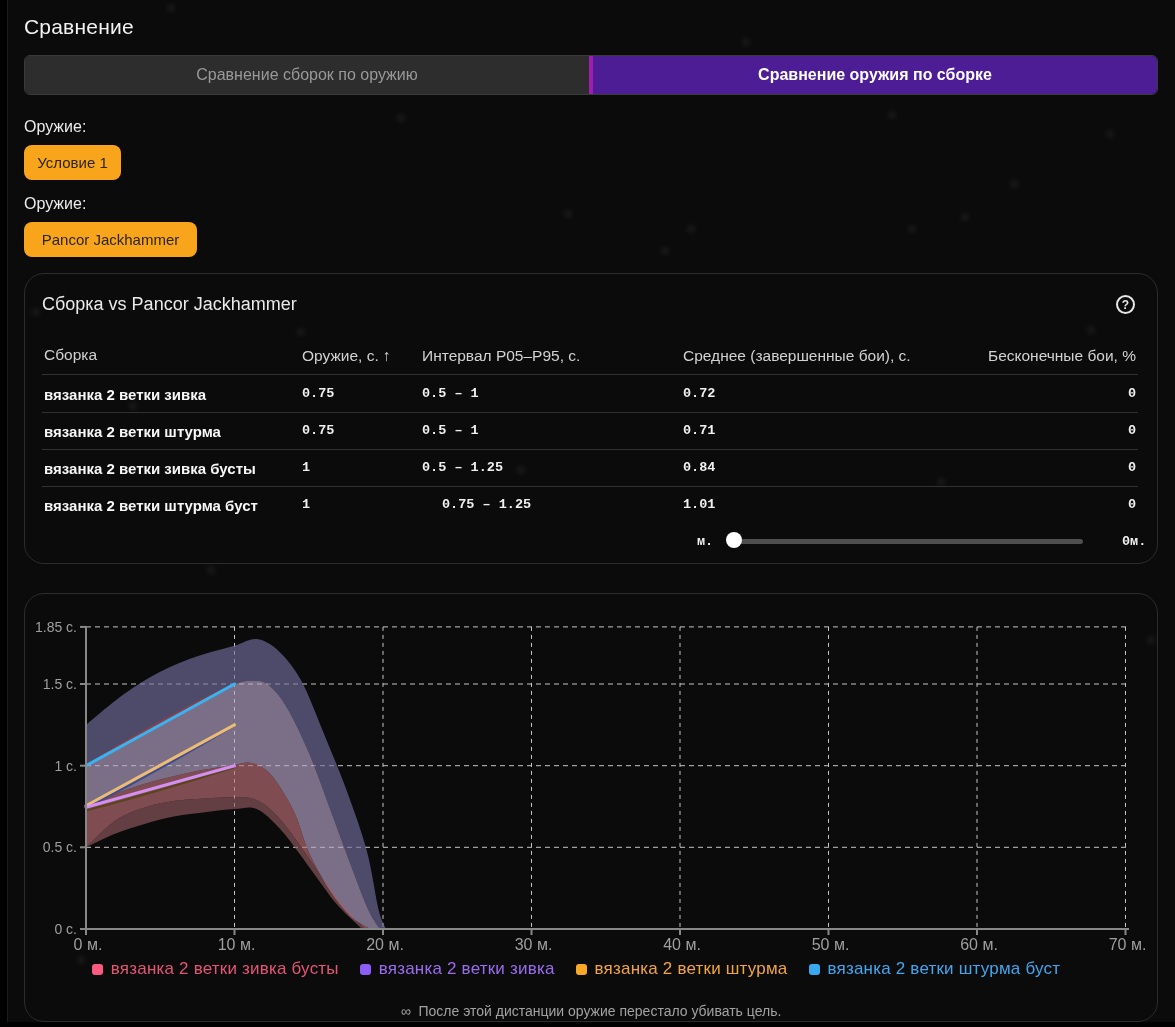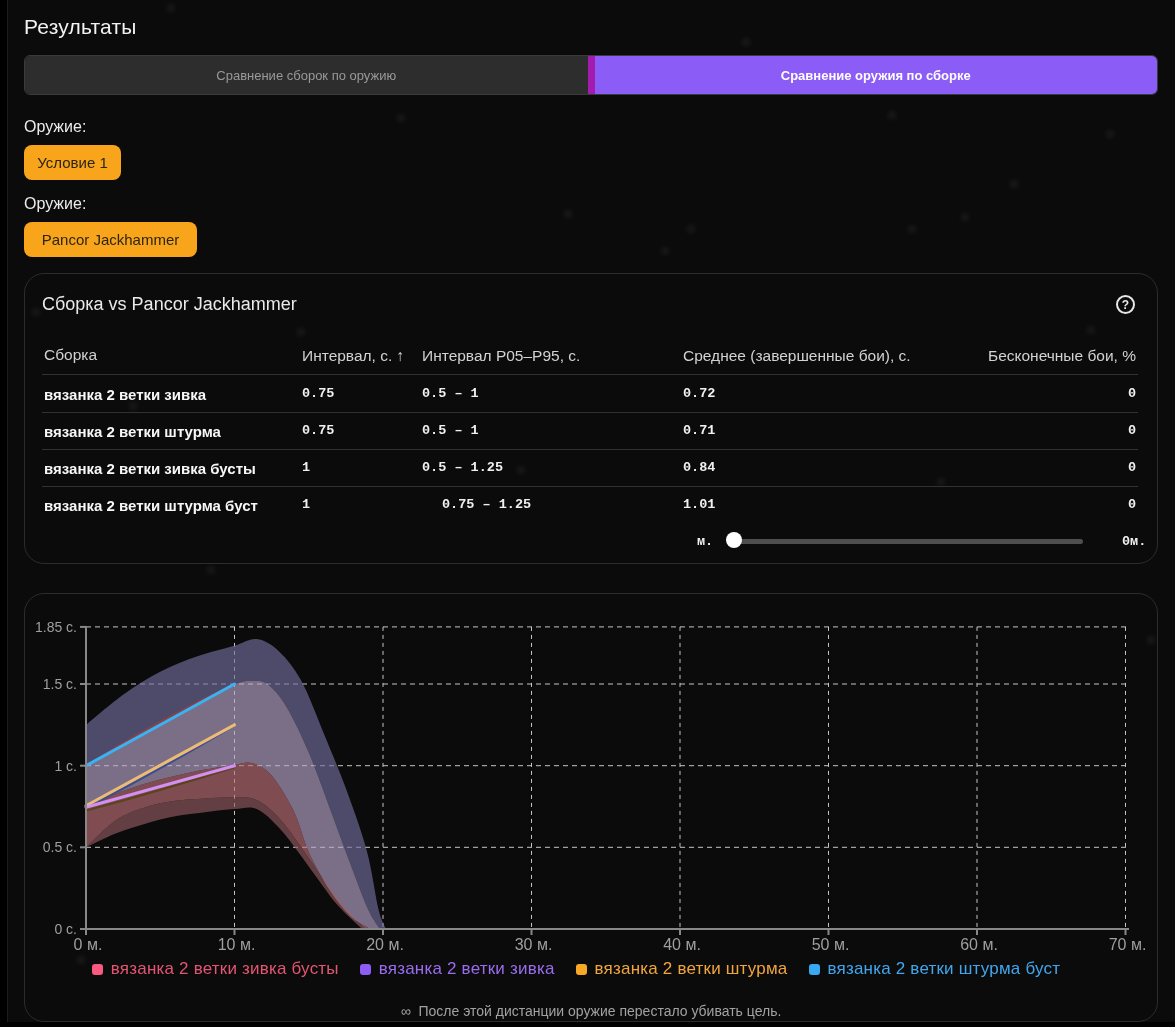--- a/index.html
+++ b/index.html
@@ -1,23 +1,23 @@
 <!DOCTYPE html>
 <html lang="ru"><head>
 <meta charset="utf-8">
 <style>
   * { margin:0; padding:0; box-sizing:border-box; }
   html,body { width:1175px; height:1027px; background:#000; overflow:hidden; }
   body { font-family:"Liberation Sans", sans-serif; position:relative; }
   .page { position:absolute; left:7px; top:0; width:1168px; height:1022px; background:#0b0b0b; border-left:1px solid #1c1c1c; }
   h1 { position:absolute; left:16px; top:15px; font-size:21px; font-weight:400; letter-spacing:0.2px; color:#f2f2f2; letter-spacing:0.2px; }
   .tabs { position:absolute; left:16px; top:55px; width:1134px; height:40px; border:1px solid #3a3a3a; border-radius:6px; display:flex; overflow:hidden; }
-  .tab { flex:1; display:flex; align-items:center; justify-content:center; font-size:13px;text-align:center; }
+  .tab { flex:1; display:flex; align-items:center; justify-content:center; font-size:16px;text-align:center; }
   .tab.inactive { background:#2d2d2d; color:#999; font-weight:500; }
-  .tab.active { background:#8b5cf6; color:#fff; font-weight:700; border-left:7px solid #a21caf; }
+  .tab.active { background:#4c1d95; color:#fff; font-weight:700; border-left:4px solid #a21caf; }
   .lbl { position:absolute; left:16px; font-size:16px; color:#ececec; }
   .btn { position:absolute; left:16px; height:35px; background:#f9a51b; border-radius:8px; color:#2b2513; font-size:15px; font-weight:500; display:flex; align-items:center; padding:0 17px; }
   .card { position:absolute; left:16px; width:1134px; border:1px solid #2c2c2c; border-radius:20px; }
   #card1 { top:273px; height:291px; }
   .cardtitle { position:absolute; left:17px; top:20px; font-size:18px; font-weight:500; color:#eaeaea; }
   .qicon { position:absolute; right:22px; top:21px; width:19px; height:19px; border:2px solid #e6e6e6; border-radius:50%; color:#e6e6e6; font-size:12px; font-weight:700; display:flex; align-items:center; justify-content:center; }
   .th { position:absolute; font-size:15.5px; color:#d2d2d2; white-space:nowrap; }
   .td1 { position:absolute; font-size:15px; font-weight:700; color:#f7f7f7; white-space:nowrap; }
   .mono { position:absolute; font-family:"Liberation Mono", monospace; font-size:13.5px; font-weight:700; color:#f0f0f0; white-space:nowrap; }
   .sep { position:absolute; left:17px; width:1096px; height:1px; background:#313131; }
@@ -48,35 +48,35 @@
   <div class="dot" style="left:999px; top:177px;"></div>
   <div class="dot" style="left:950px; top:210px;"></div>
   <div class="dot" style="left:897px; top:222px;"></div>
   <div class="dot" style="left:676px; top:222px;"></div>
   <div class="dot" style="left:650px; top:244px;"></div>
   <div class="dot" style="left:196px; top:563px;"></div>
   <div class="dot" style="left:1136px; top:633px;"></div>
   <div class="dot" style="left:66px; top:953px;"></div>
   <div class="dot" style="left:506px; top:463px;"></div>
   <div class="dot" style="left:1076px; top:323px;"></div>
-  <h1>Результаты</h1>
+  <h1>Сравнение</h1>
   <div class="tabs">
     <div class="tab inactive">Сравнение сборок по оружию</div>
     <div class="tab active">Сравнение оружия по сборке</div>
   </div>
   <div class="lbl" style="top:118px;">Оружие:</div>
   <div class="btn" style="top:145px; width:97px; justify-content:center; padding:0;">Условие 1</div>
   <div class="lbl" style="top:195px;">Оружие:</div>
   <div class="btn" style="top:222px; width:173px; justify-content:center; padding:0;">Pancor Jackhammer</div>
 
   <div class="card" id="card1">
     <div class="cardtitle">Сборка vs Pancor Jackhammer</div>
     <div class="qicon">?</div>
     <div class="th c1" style="top:72px;">Сборка</div>
-    <div class="th c2" style="top:73px;">Интервал, с. ↑</div>
+    <div class="th c2" style="top:73px;">Оружие, с. ↑</div>
     <div class="th c3" style="top:73px;">Интервал P05–P95, с.</div>
     <div class="th c4" style="top:73px;">Среднее (завершенные бои), с.</div>
     <div class="th c5" style="top:73px;">Бесконечные бои, %</div>
     <div class="sep" style="top:100px;"></div>
     <div class="td1 c1" style="top:112px;">вязанка 2 ветки зивка</div>
     <div class="mono c2" style="top:112px;">0.75</div>
     <div class="mono c3" style="top:112px;">0.5 – 1</div>
     <div class="mono c4" style="top:112px;">0.72</div>
     <div class="mono c5" style="top:112px;">0</div>
     <div class="sep" style="top:138px;"></div>

